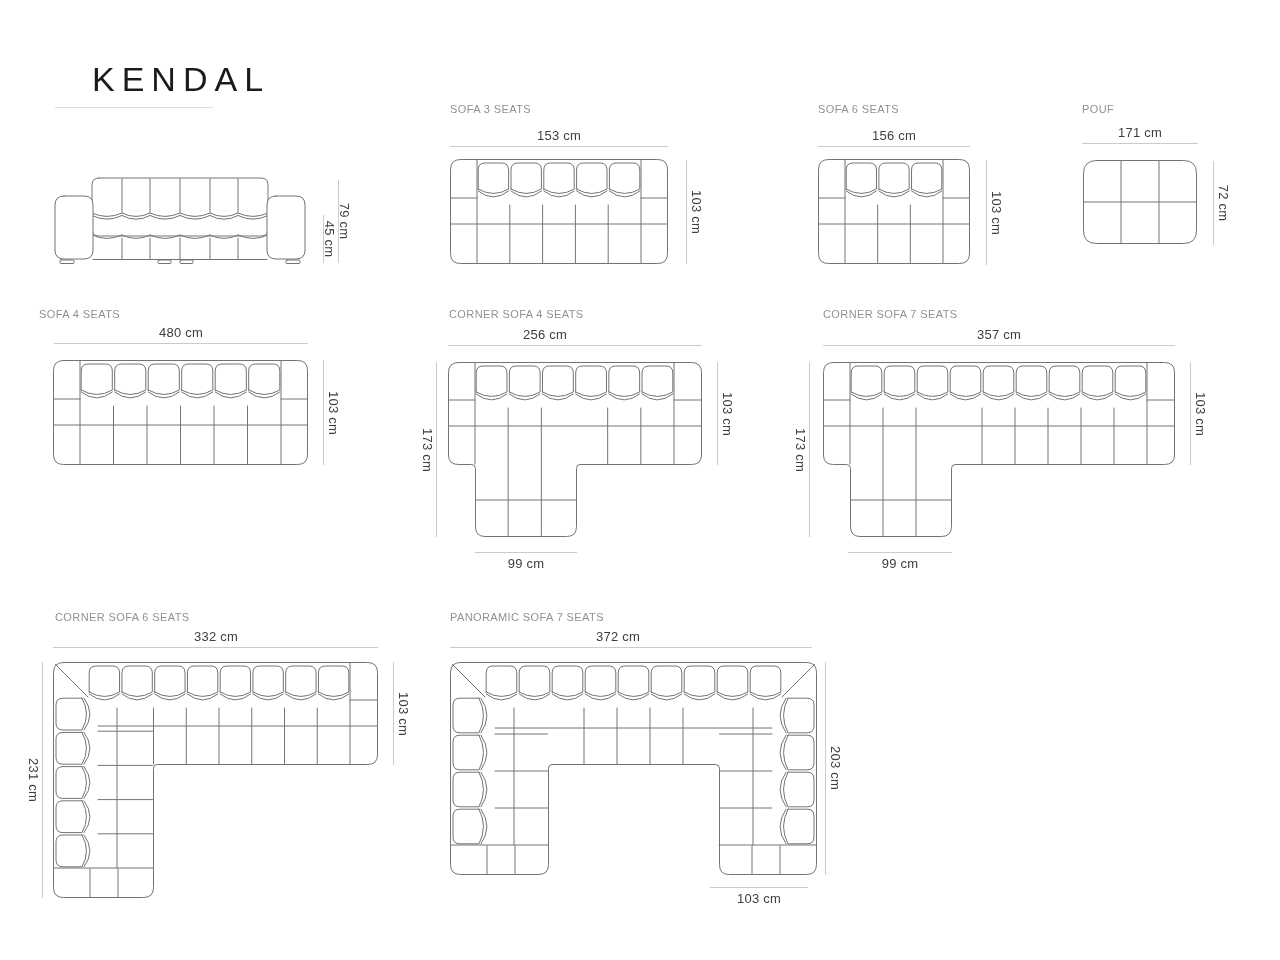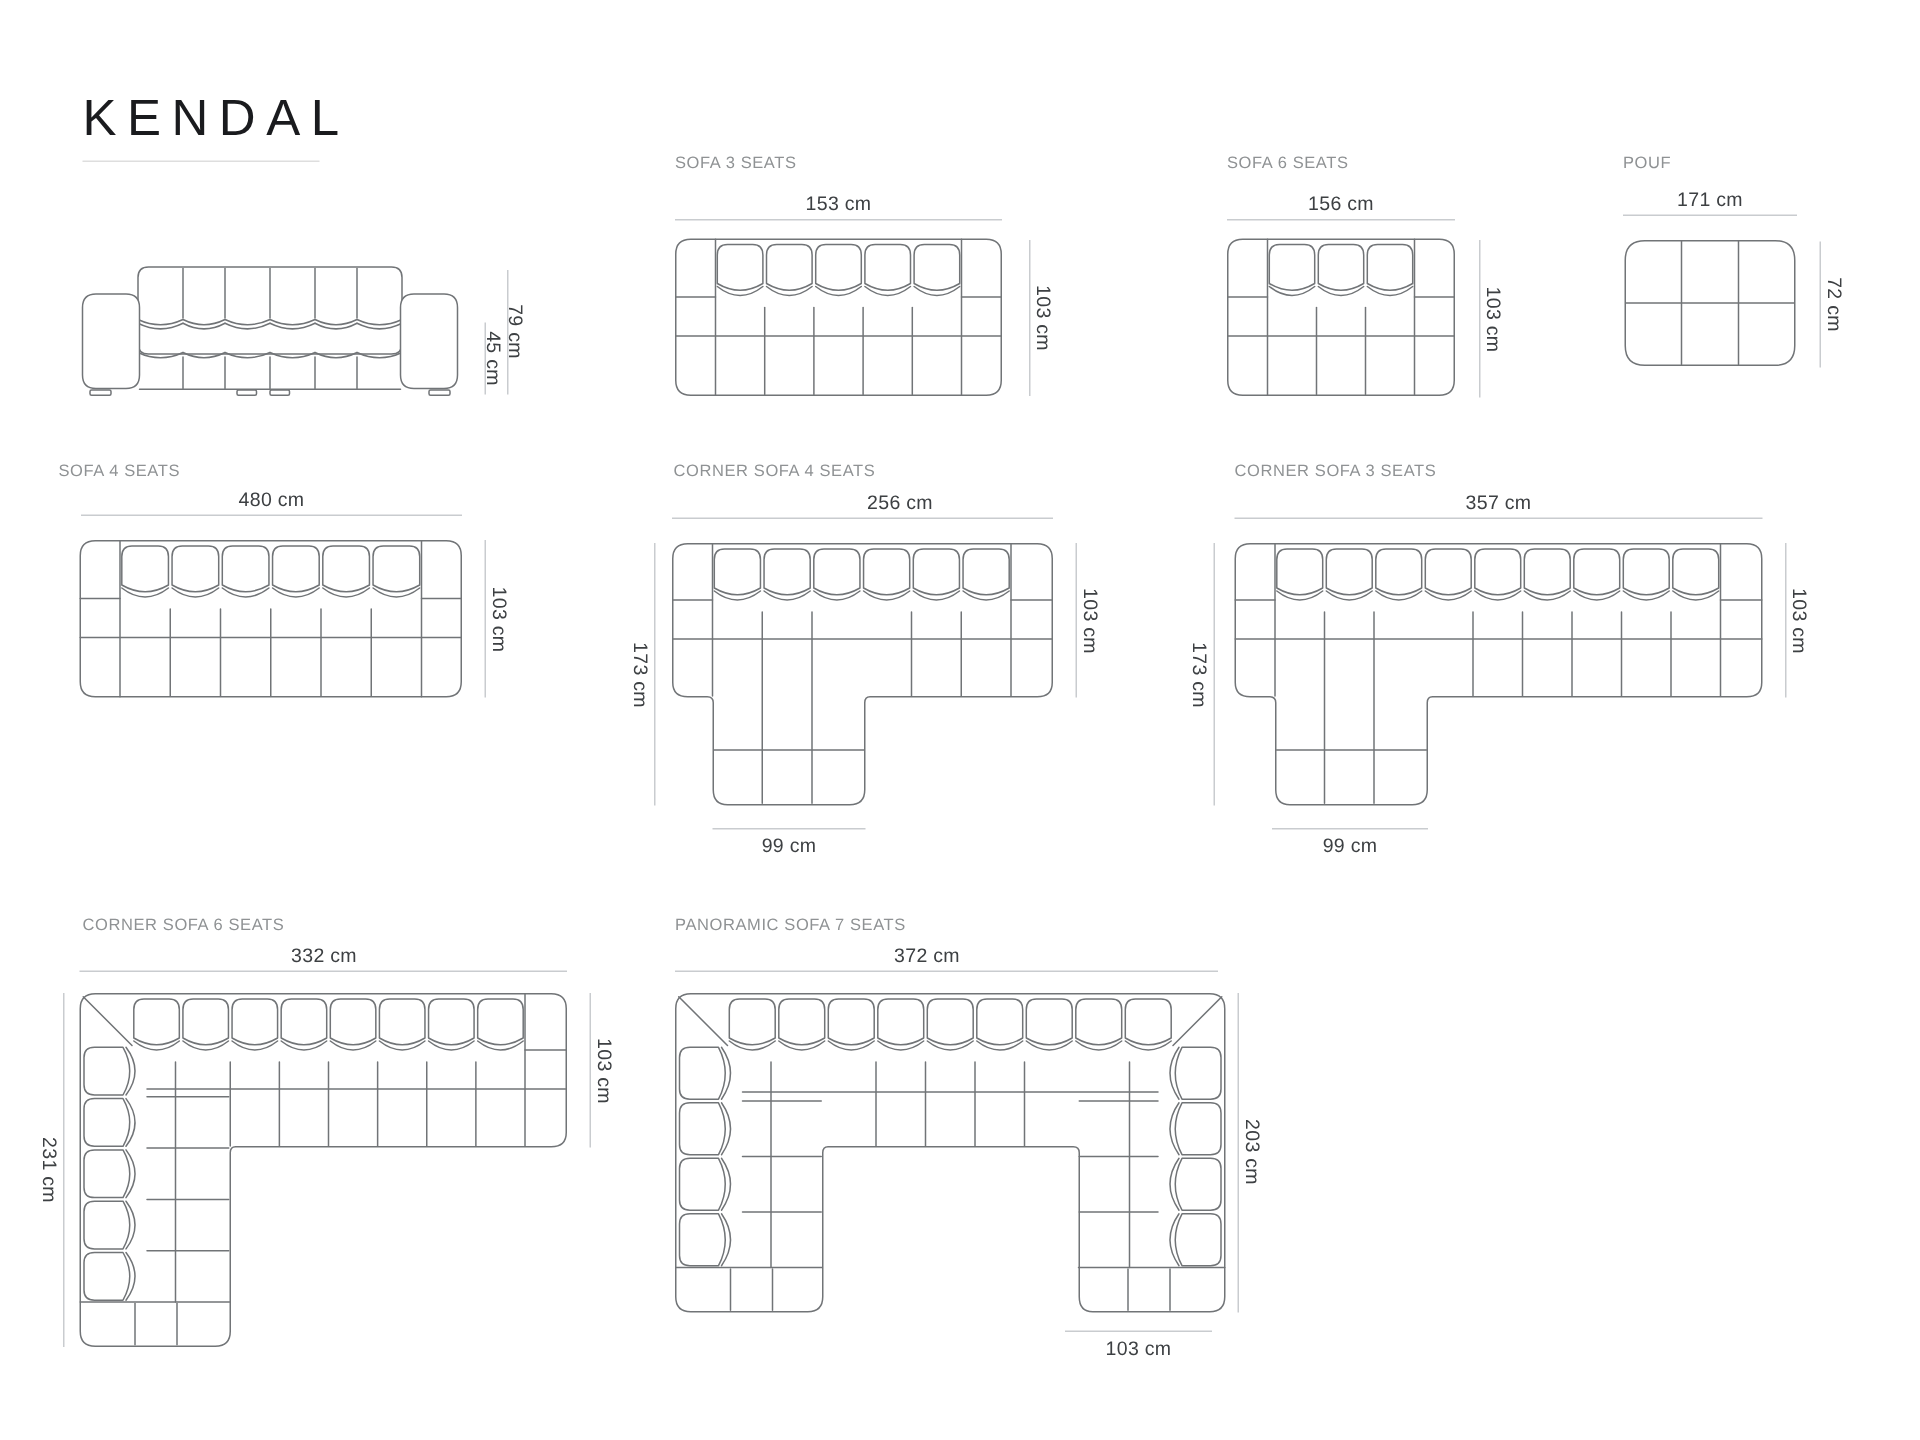--- a/index.html
+++ b/index.html
@@ -2,21 +2,21 @@
 <html><head>
 <meta charset="utf-8">
 <style>
   html,body{margin:0;padding:0;}
   body{
     width:1280px;height:960px;position:relative;background:#ffffff;
     font-family:"Liberation Sans", sans-serif;overflow:hidden;
   }
   .brand-title{
     position:absolute;font-size:34px;font-weight:400;color:#1a1b1e;
-    letter-spacing:7px;white-space:nowrap;
+    letter-spacing:7px;white-space:nowrap;margin-left:37px;
   }
   .brand-underline{position:absolute;height:1px;background:#dedede;}
   .sec-label{
     position:absolute;font-size:11px;color:#8f9294;letter-spacing:.4px;
     white-space:nowrap;
     text-align:right;
   }
   .dim-line-h{position:absolute;height:1px;background:#c9cccf;}
   .dim-line-v{position:absolute;width:1px;background:#c9cccf;}
   .dim-val{
@@ -164,21 +164,21 @@
     <path d="M 94 46 L 94 104" fill="none" stroke="#717477" stroke-width="1" stroke-linejoin="round" stroke-linecap="round"></path>
     <path d="M 127.5 46 L 127.5 104" fill="none" stroke="#717477" stroke-width="1" stroke-linejoin="round" stroke-linecap="round"></path>
     <path d="M 161 46 L 161 104" fill="none" stroke="#717477" stroke-width="1" stroke-linejoin="round" stroke-linecap="round"></path>
     <path d="M 194.5 46 L 194.5 104" fill="none" stroke="#717477" stroke-width="1" stroke-linejoin="round" stroke-linecap="round"></path>
   </svg>
 <div class="dim-line-v" style="left:323px;top:360px;height:105px"></div>
 <span class="dim-val vc" style="left:333px;top:413px">103 cm</span>
 
 <span class="sec-label" style="left:449px;top:308px">CORNER SOFA 4 SEATS</span>
 <div class="dim-line-h" style="left:448px;top:345px;width:254px"></div>
-<span class="dim-val hc" style="left:600px;top:327px">256 cm</span>
+<span class="dim-val hc" style="left:545px;top:327px">256 cm</span>
 <svg id="svg-corner4" class="drawing" style="left:448px;top:362px" width="254" height="175">
     <path d="M 10.5 0.5 H 243.5 Q 253.5 0.5 253.5 10.5 V 93 Q 253.5 102.5 243.5 102.5 H 132 Q 128.5 102.5 128.5 106.5 V 164.5 Q 128.5 174.5 118.5 174.5 H 37 Q 27.5 174.5 27.5 164.5 V 106.5 Q 27.5 102.5 23.5 102.5 H 10.5 Q 0.5 102.5 0.5 93 V 10.5 Q 0.5 0.5 10.5 0.5 Z" fill="#fff" stroke="#717477" stroke-width="1" stroke-linejoin="round" stroke-linecap="round"></path>
     <path d="M 27 0.5 L 27 102" fill="none" stroke="#717477" stroke-width="1" stroke-linejoin="round" stroke-linecap="round"></path>
     <path d="M 226 0.5 L 226 102" fill="none" stroke="#717477" stroke-width="1" stroke-linejoin="round" stroke-linecap="round"></path>
     <path d="M 0.5 38 L 27 38" fill="none" stroke="#717477" stroke-width="1" stroke-linejoin="round" stroke-linecap="round"></path>
     <path d="M 226 38 L 253.5 38" fill="none" stroke="#717477" stroke-width="1" stroke-linejoin="round" stroke-linecap="round"></path>
     <path d="M 0.5 64 L 253.5 64" fill="none" stroke="#717477" stroke-width="1" stroke-linejoin="round" stroke-linecap="round"></path>
     <path d="M 28.2 30 V 11 Q 28.2 4 35 4 H 52.166666666666664 Q 58.96666666666666 4 58.96666666666666 11 V 30 Q 43.58333333333333 39 28.2 30 Z" fill="#fff" stroke="#717477" stroke-width="1" stroke-linejoin="round" stroke-linecap="round"></path>
     <path d="M 28.2 32 Q 43.58333333333333 44 58.96666666666666 32" fill="none" stroke="#717477" stroke-width="1" stroke-linejoin="round" stroke-linecap="round"></path>
     <path d="M 61.36666666666667 30 V 11 Q 61.36666666666667 4 68.16666666666666 4 H 85.33333333333333 Q 92.13333333333333 4 92.13333333333333 11 V 30 Q 76.75 39 61.36666666666667 30 Z" fill="#fff" stroke="#717477" stroke-width="1" stroke-linejoin="round" stroke-linecap="round"></path>
@@ -197,21 +197,21 @@
     <path d="M 192.83333333333331 46 L 192.83333333333331 102" fill="none" stroke="#717477" stroke-width="1" stroke-linejoin="round" stroke-linecap="round"></path>
     <path d="M 28 138 L 128 138" fill="none" stroke="#717477" stroke-width="1" stroke-linejoin="round" stroke-linecap="round"></path>
   </svg>
 <div class="dim-line-v" style="left:436px;top:362px;height:175px"></div>
 <span class="dim-val vc" style="left:427px;top:450px">173 cm</span>
 <div class="dim-line-v" style="left:717px;top:362px;height:103px"></div>
 <span class="dim-val vc" style="left:727px;top:414px">103 cm</span>
 <div class="dim-line-h" style="left:475px;top:552px;width:102px"></div>
 <span class="dim-val hc" style="left:526px;top:556px">99 cm</span>
 
-<span class="sec-label" style="left:823px;top:308px">CORNER SOFA 3 SEATS</span>
+<span class="sec-label" style="left:823px;top:308px">CORNER SOFA 7 SEATS</span>
 <div class="dim-line-h" style="left:823px;top:345px;width:352px"></div>
 <span class="dim-val hc" style="left:999px;top:327px">357 cm</span>
 <svg id="svg-corner5" class="drawing" style="left:823px;top:362px" width="352" height="175">
     <path d="M 10.5 0.5 H 341.5 Q 351.5 0.5 351.5 10.5 V 93 Q 351.5 102.5 341.5 102.5 H 132 Q 128.5 102.5 128.5 106.5 V 164.5 Q 128.5 174.5 118.5 174.5 H 37 Q 27.5 174.5 27.5 164.5 V 106.5 Q 27.5 102.5 23.5 102.5 H 10.5 Q 0.5 102.5 0.5 93 V 10.5 Q 0.5 0.5 10.5 0.5 Z" fill="#fff" stroke="#717477" stroke-width="1" stroke-linejoin="round" stroke-linecap="round"></path>
     <path d="M 27 0.5 L 27 102" fill="none" stroke="#717477" stroke-width="1" stroke-linejoin="round" stroke-linecap="round"></path>
     <path d="M 324 0.5 L 324 102" fill="none" stroke="#717477" stroke-width="1" stroke-linejoin="round" stroke-linecap="round"></path>
     <path d="M 0.5 38 L 27 38" fill="none" stroke="#717477" stroke-width="1" stroke-linejoin="round" stroke-linecap="round"></path>
     <path d="M 324 38 L 351.5 38" fill="none" stroke="#717477" stroke-width="1" stroke-linejoin="round" stroke-linecap="round"></path>
     <path d="M 0.5 64 L 351.5 64" fill="none" stroke="#717477" stroke-width="1" stroke-linejoin="round" stroke-linecap="round"></path>
     <path d="M 28.2 30 V 11 Q 28.2 4 35 4 H 52 Q 58.8 4 58.8 11 V 30 Q 43.5 39 28.2 30 Z" fill="#fff" stroke="#717477" stroke-width="1" stroke-linejoin="round" stroke-linecap="round"></path>

